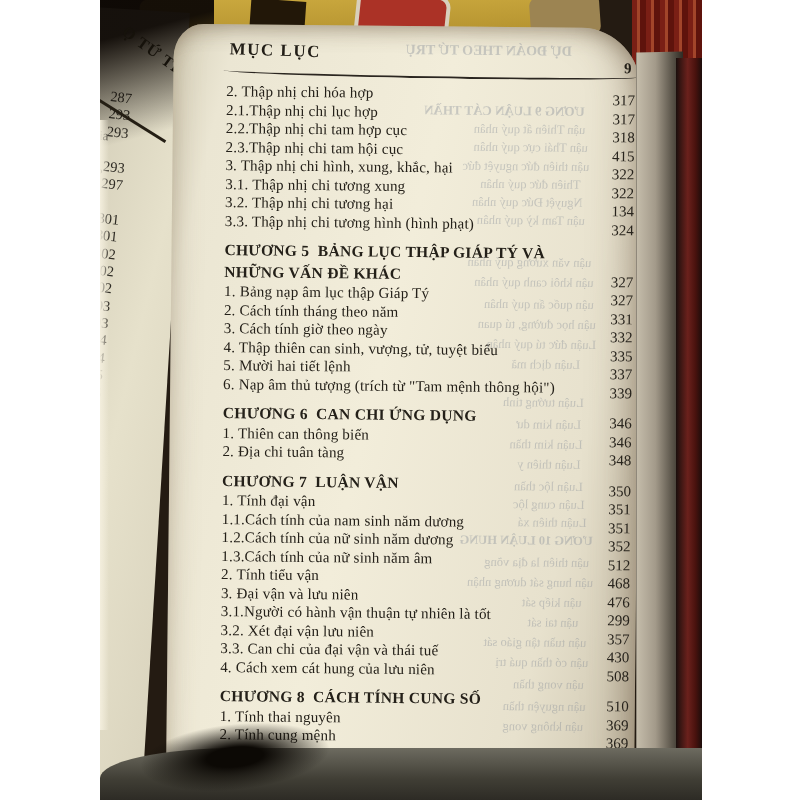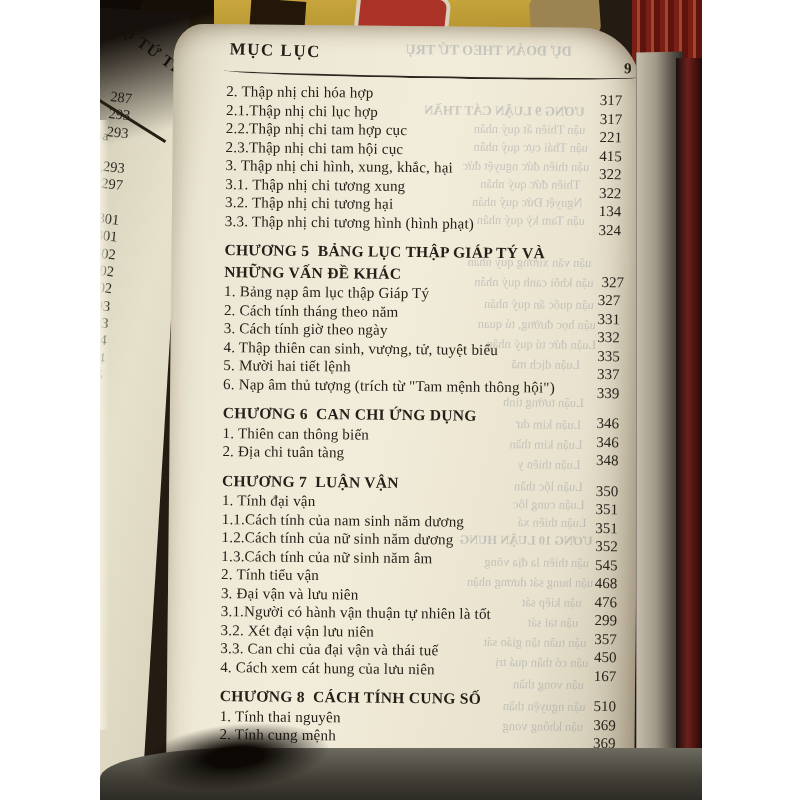--- a/index.html
+++ b/index.html
@@ -34,21 +34,21 @@
      box-shadow:inset -28px 0 42px -22px rgba(80,58,38,.5), inset 22px 0 30px -22px rgba(120,100,70,.38),
                 inset 0 16px 22px -14px rgba(90,70,45,.45);
      transform:rotate(.6deg);}
   #page-header-title{position:absolute;left:56px;top:16px;font-weight:bold;font-size:17px;letter-spacing:1.5px;color:#221e17;transform:rotate(1.2deg);}
   #page-header-num{position:absolute;right:10px;top:32px;font-weight:bold;font-size:15px;color:#221e17;}
   #page-header-rule{position:absolute;left:50px;right:4px;top:40px;height:10px;
      border-bottom:2.4px solid #2b2620;border-radius:100% / 9px;transform:rotate(.4deg);}
   #toc-list{position:absolute;left:53px;top:58px;right:6px;}
   .toc-row{display:flex;align-items:flex-end;}
   .toc-title{flex:1 1 auto;max-width:368px;font-size:15px;line-height:18.5px;color:#242019;letter-spacing:.2px;}
-  .toc-page{width:48px;text-align:center;font-size:15px;line-height:18.5px;color:#28241d;transform:translateY(5px);}
+  .toc-page{width:48px;text-align:right;font-size:15px;line-height:18.5px;color:#28241d;transform:translateY(5px);}
   .toc-row.chapter{margin-top:9px;}
   .toc-row.chapter .toc-title{font-weight:bold;font-size:15.5px;line-height:21.5px;letter-spacing:.3px;}
   .bleed{position:absolute;color:rgba(125,134,148,.36);transform:scaleX(-1);white-space:nowrap;font-size:12.5px;}
   
   #fore-edge{position:absolute;left:536px;top:52px;width:46px;height:715px;transform:skewY(-1.5deg);
      background:linear-gradient(90deg,#c4bcaa 0%,#a39a8a 40%,#5d574c 75%,#2e2a23 100%);
      border-left:1px solid #8f887a;}
   #cover-red{position:absolute;left:576px;top:58px;width:26px;height:742px;
      background:linear-gradient(90deg,#1a0f0d,#6b211c 45%,#49120e 75%,#1c0d0b);}
   #table-surface{position:absolute;left:0;right:0;bottom:0;height:52px;
@@ -108,21 +108,21 @@
           <div class="toc-row">
             <span class="toc-title">2. Thập nhị chi hóa hợp</span>
             <span class="toc-page">317</span>
           </div>
           <div class="toc-row">
             <span class="toc-title">2.1.Thập nhị chi lục hợp</span>
             <span class="toc-page">317</span>
           </div>
           <div class="toc-row">
             <span class="toc-title">2.2.Thập nhị chi tam hợp cục</span>
-            <span class="toc-page">221</span>
+            <span class="toc-page">318</span>
           </div>
           <div class="toc-row">
             <span class="toc-title">2.3.Thập nhị chi tam hội cục</span>
             <span class="toc-page">415</span>
           </div>
           <div class="toc-row">
             <span class="toc-title">3. Thập nhị chi hình, xung, khắc, hại</span>
             <span class="toc-page">322</span>
           </div>
           <div class="toc-row">
@@ -188,45 +188,45 @@
           <div class="toc-row">
             <span class="toc-title">1.1.Cách tính của nam sinh năm dương</span>
             <span class="toc-page">351</span>
           </div>
           <div class="toc-row">
             <span class="toc-title">1.2.Cách tính của nữ sinh năm dương</span>
             <span class="toc-page">352</span>
           </div>
           <div class="toc-row">
             <span class="toc-title">1.3.Cách tính của nữ sinh năm âm</span>
-            <span class="toc-page">545</span>
+            <span class="toc-page">512</span>
           </div>
           <div class="toc-row">
             <span class="toc-title">2. Tính tiểu vận</span>
             <span class="toc-page">468</span>
           </div>
           <div class="toc-row">
             <span class="toc-title">3. Đại vận và lưu niên</span>
             <span class="toc-page">476</span>
           </div>
           <div class="toc-row">
             <span class="toc-title">3.1.Người có hành vận thuận tự nhiên là tốt</span>
             <span class="toc-page">299</span>
           </div>
           <div class="toc-row">
             <span class="toc-title">3.2. Xét đại vận lưu niên</span>
             <span class="toc-page">357</span>
           </div>
           <div class="toc-row">
             <span class="toc-title">3.3. Can chi của đại vận và thái tuế</span>
-            <span class="toc-page">450</span>
+            <span class="toc-page">430</span>
           </div>
           <div class="toc-row">
             <span class="toc-title">4. Cách xem cát hung của lưu niên</span>
-            <span class="toc-page">167</span>
+            <span class="toc-page">508</span>
           </div>
           <div class="toc-row chapter">
             <span class="toc-title">CHƯƠNG 8 &nbsp;CÁCH TÍNH CUNG SỐ</span>
             <span class="toc-page">510</span>
           </div>
           <div class="toc-row">
             <span class="toc-title">1. Tính thai nguyên</span>
             <span class="toc-page">369</span>
           </div>
           <div class="toc-row">

